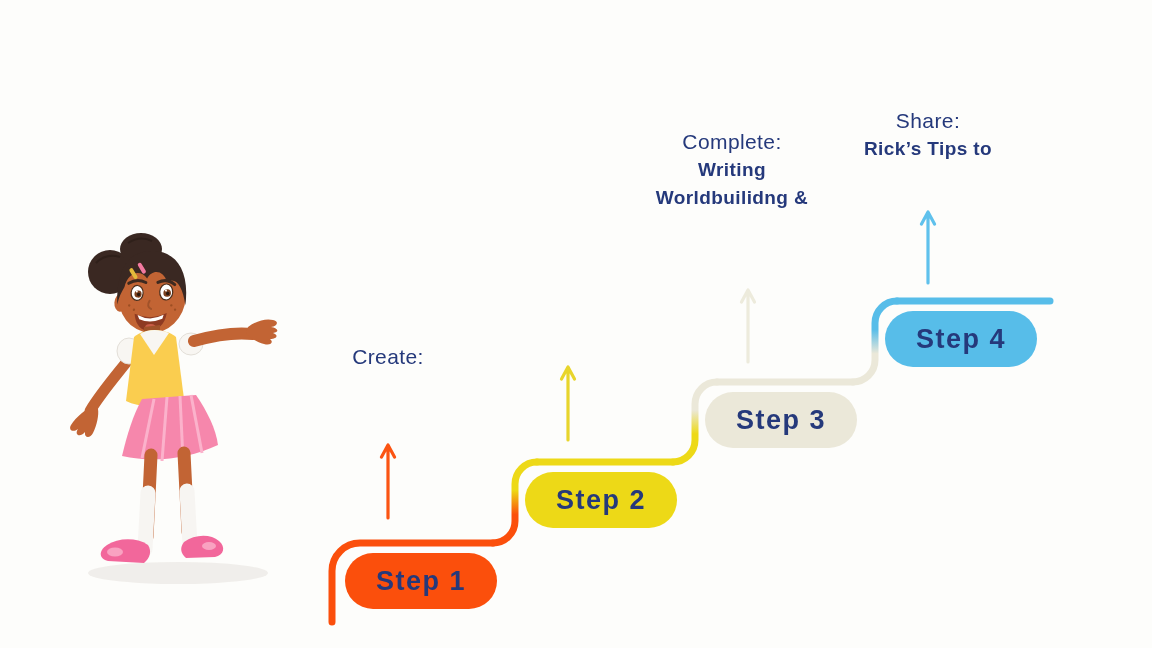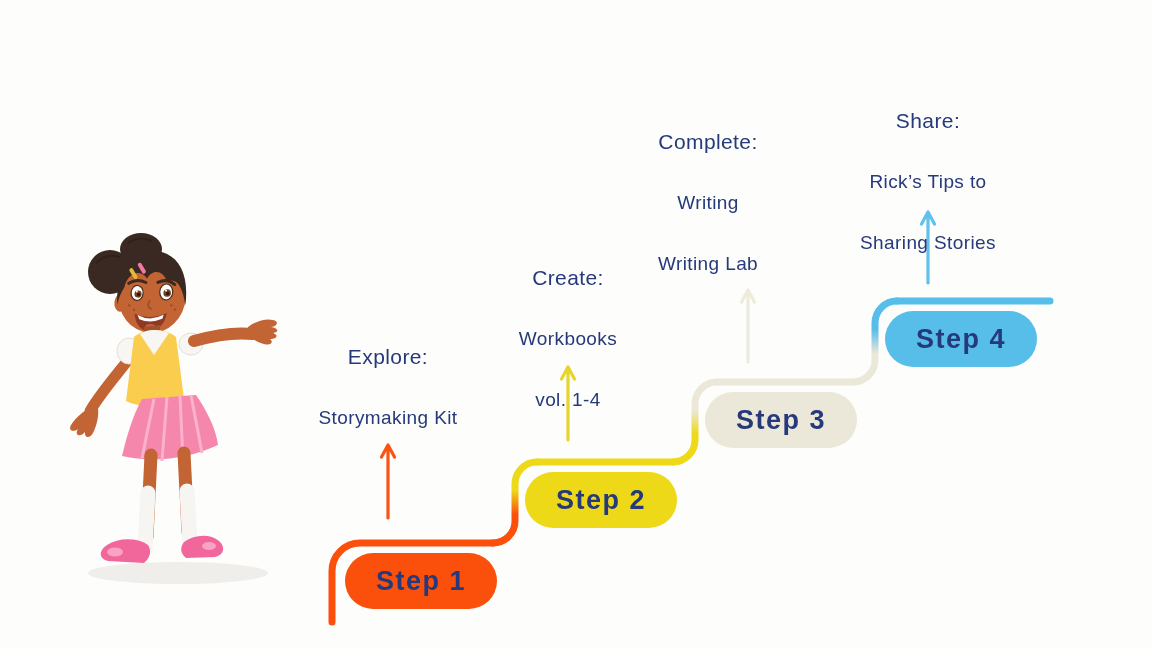--- a/index.html
+++ b/index.html
@@ -14,24 +14,24 @@
   .pill-label{
     font-family:"Liberation Sans",sans-serif;
     font-size:27px;font-weight:700;letter-spacing:1.5px;
     text-anchor:middle;
   }
   .note{
     position:absolute;transform:translateX(-50%);
     text-align:center;white-space:nowrap;
   }
   .note .heading{font-size:21px;font-weight:400;letter-spacing:.4px;line-height:29px;}
-  .note .nline{font-size:19px;font-weight:400;letter-spacing:.4px;line-height:28px;margin-top:33px;}
+  .note .nline{font-size:19px;font-weight:700;letter-spacing:.4px;line-height:28px;}
   .note-1{left:388px;top:342px;}
   .note-2{left:568px;top:263px;}
-  .note-3{left:708px;top:127px;}
+  .note-3{left:732px;top:127px;}
   .note-4{left:928px;top:106px;}
   .girl{position:absolute;left:60px;top:225px;width:230px;height:365px;}
 </style>
 </head>
 <body>
 
 <div class="canvas">
 
   <svg class="stairs" width="1152" height="648" viewBox="0 0 1152 648">
     <defs>
@@ -75,37 +75,30 @@
 
       <rect x="705" y="392" width="152" height="56" rx="28" fill="#EBE8D9"></rect>
       <text class="pill-label" x="781" y="429" fill="#25397B">Step 3</text>
 
       <rect x="885" y="311" width="152" height="56" rx="28" fill="#57BDE9"></rect>
       <text class="pill-label" x="961" y="348" fill="#25397B">Step 4</text>
     </g>
   </svg>
 
   <div class="note note-1">
-    <div class="heading">Explore:</div>
-    <div class="nline">Storymaking Kit</div>
-  </div>
-  <div class="note note-2">
     <div class="heading">Create:</div>
-    <div class="nline">Workbooks</div>
-    <div class="nline">vol. 1-4</div>
   </div>
   <div class="note note-3">
     <div class="heading">Complete:</div>
     <div class="nline">Writing</div>
-    <div class="nline">Writing Lab</div>
+    <div class="nline">Worldbuilidng &amp;</div>
   </div>
   <div class="note note-4">
     <div class="heading">Share:</div>
     <div class="nline">Rick’s Tips to</div>
-    <div class="nline">Sharing Stories</div>
   </div>
 
   <svg class="girl" viewBox="0 0 230 365">
 
     <ellipse cx="118" cy="348" rx="90" ry="11" opacity="0.65" fill="#E9E7E2"></ellipse>
 
     <g>
       <circle cx="50" cy="47" r="22" fill="#3A2822"></circle>
       <ellipse cx="81" cy="24" rx="21" ry="16" fill="#3A2822"></ellipse>
       <path d="M36,38 Q46,28 60,32" fill="none" stroke="#241712" stroke-width="2" opacity="0.5"></path>

